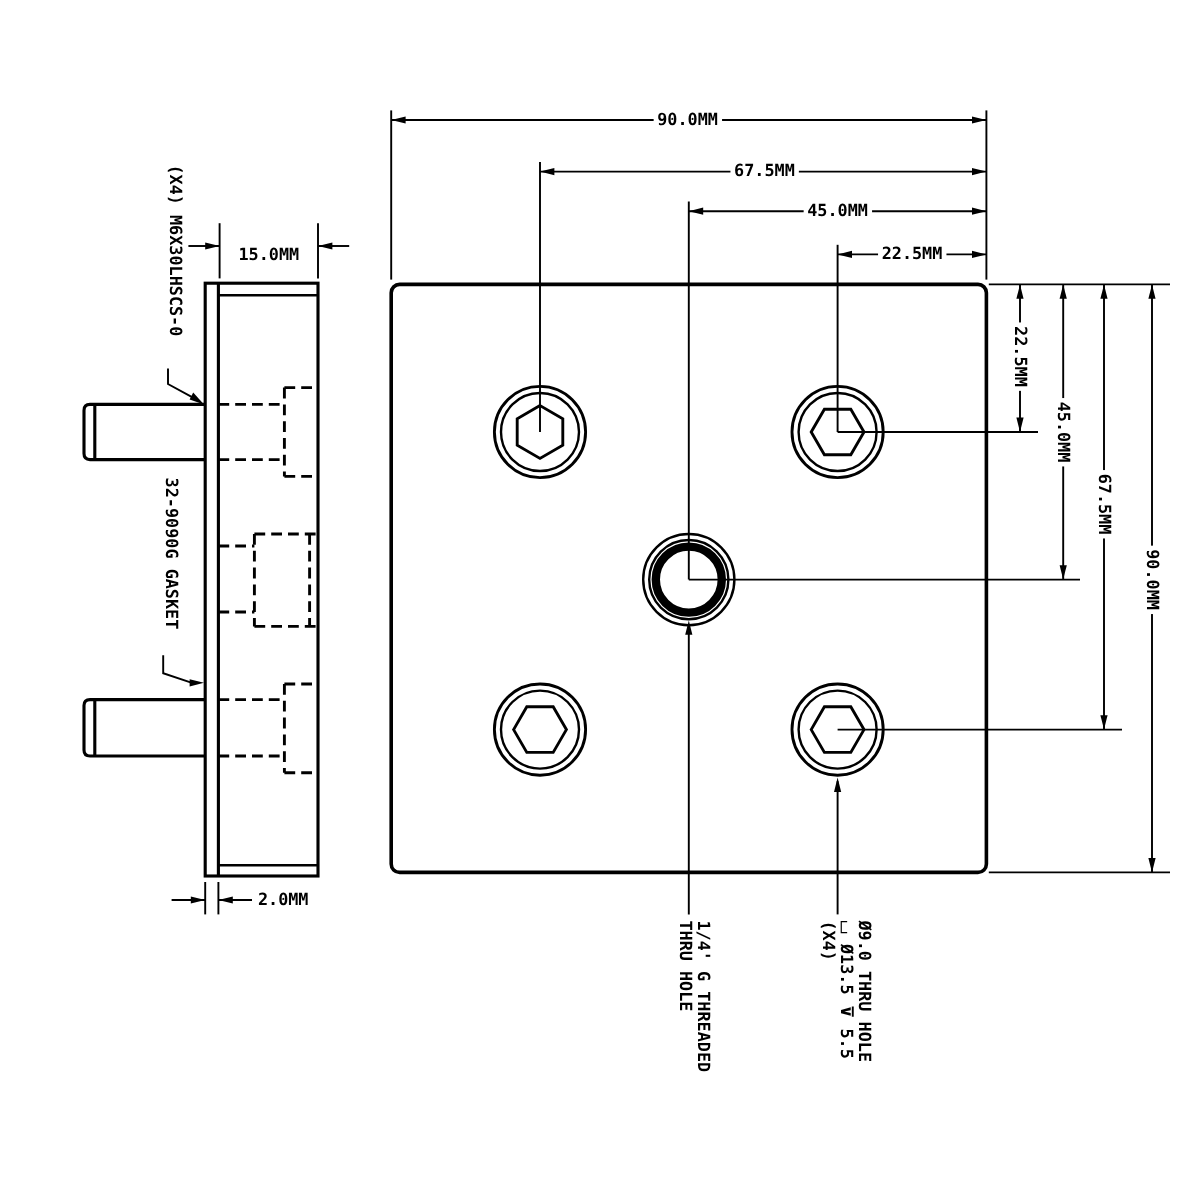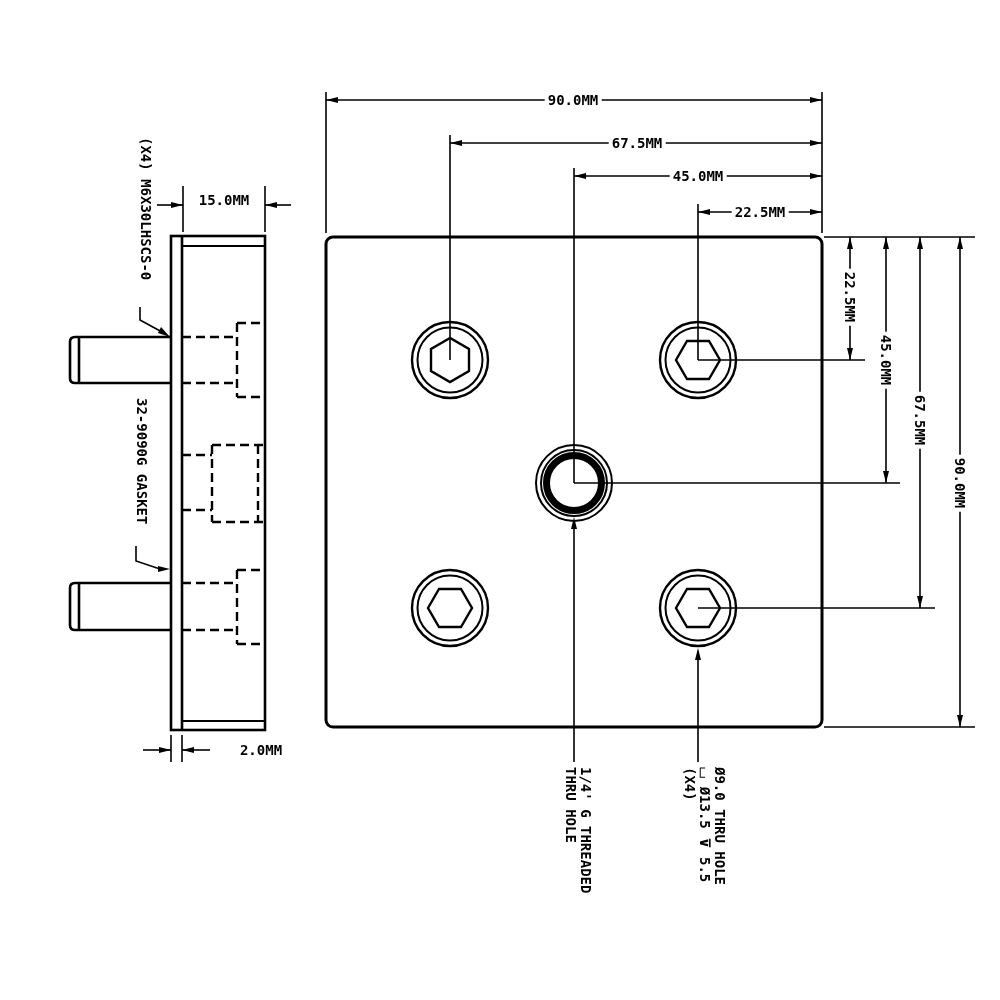--- a/index.html
+++ b/index.html
@@ -156,23 +156,23 @@
       <polygon points="170,569 158,566 158,572"></polygon>
       <polygon points="574,517 571,529 577,529"></polygon>
       <polygon points="698,648 695,660 701,660"></polygon>
     </g>
   </svg>
 
   <div class="vtext" style="left:153px;top:137px;">(X4) M6X30LHSCS-0</div>
 
   <div class="vtext" style="left:149px;top:398px;">32-9090G GASKET</div>
 
-  <div class="lbl" style="left:224px;top:200px;text-align:right;">15.0MM</div>
+  <div class="lbl" style="left:224px;top:213px;text-align:right;">15.0MM</div>
 
-  <div class="lbl" style="left:236px;top:750px;margin-left:25px;">2.0MM</div>
+  <div class="lbl" style="left:236px;top:750px;">2.0MM</div>
 
   <div class="lbl" style="left:573px;top:100px;">90.0MM</div>
   <div class="lbl" style="left:637px;top:143px;">67.5MM</div>
   <div class="lbl" style="left:698px;top:176px;">45.0MM</div>
   <div class="lbl" style="left:760px;top:212px;">22.5MM</div>
 
   <div class="lbl rot" style="left:850px;top:297px;">22.5MM</div>
   <div class="lbl rot" style="left:886px;top:360px;">45.0MM</div>
   <div class="lbl rot" style="left:920px;top:420px;">67.5MM</div>
   <div class="lbl rot" style="left:960px;top:483px;">90.0MM</div>

